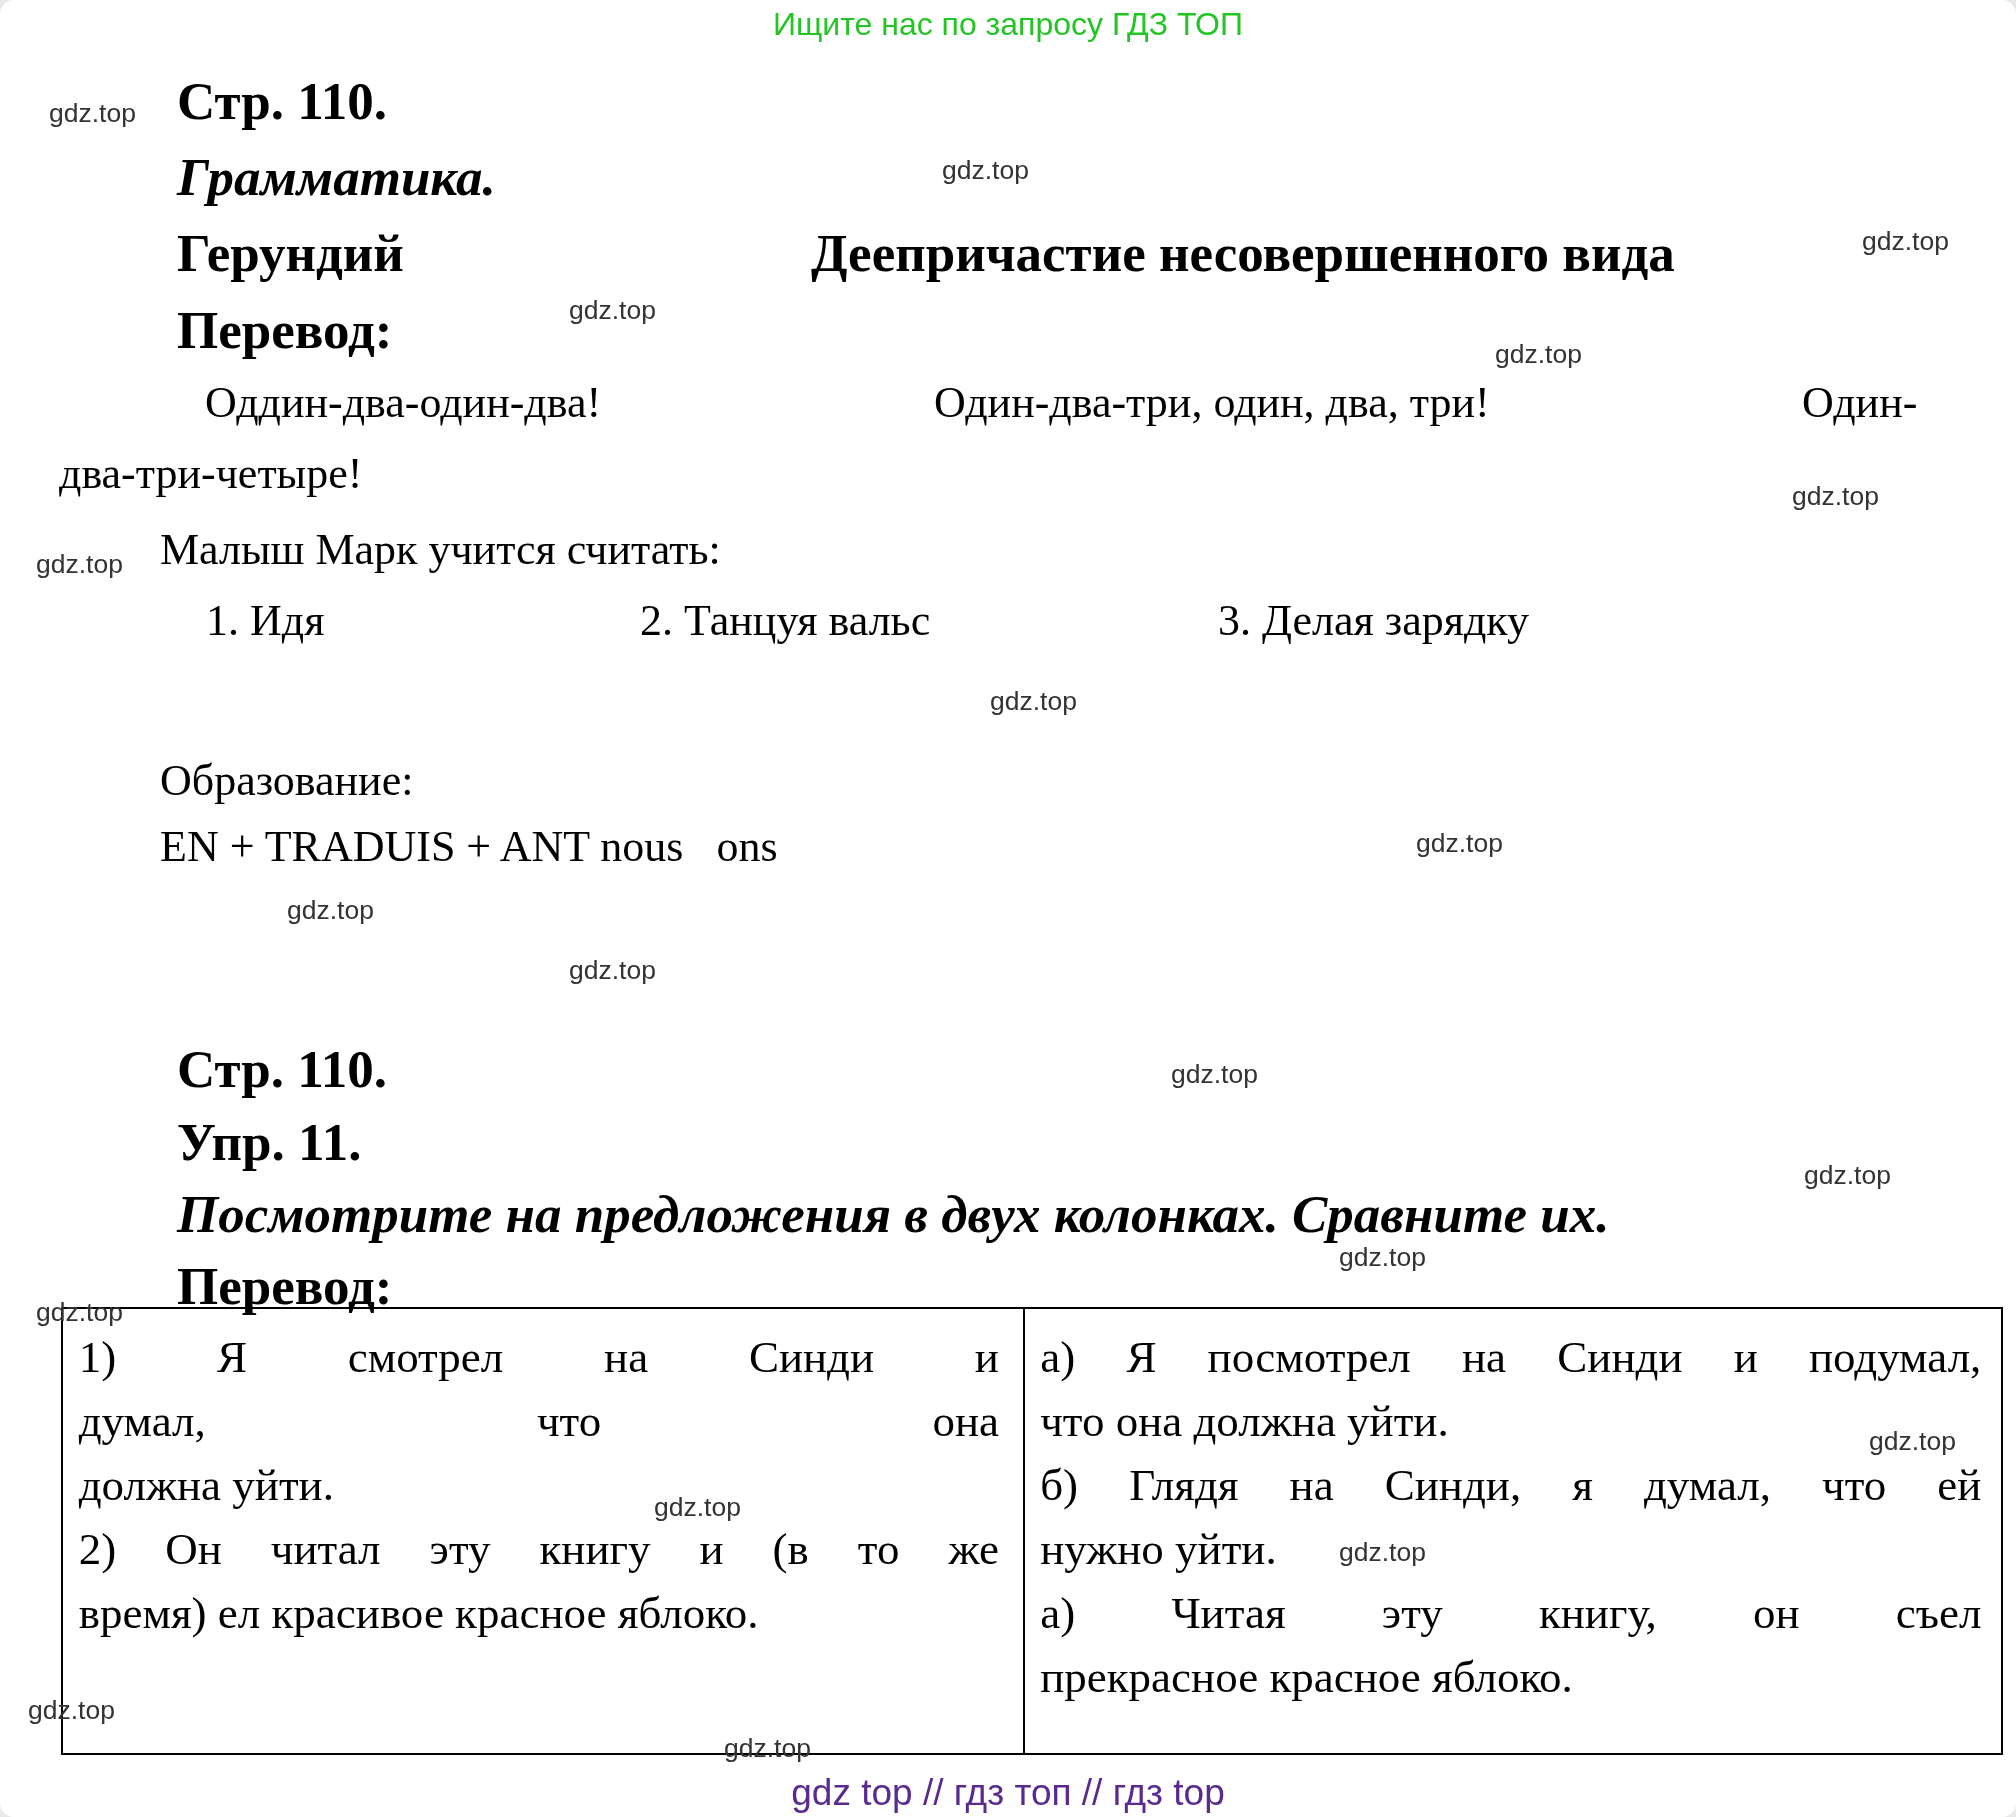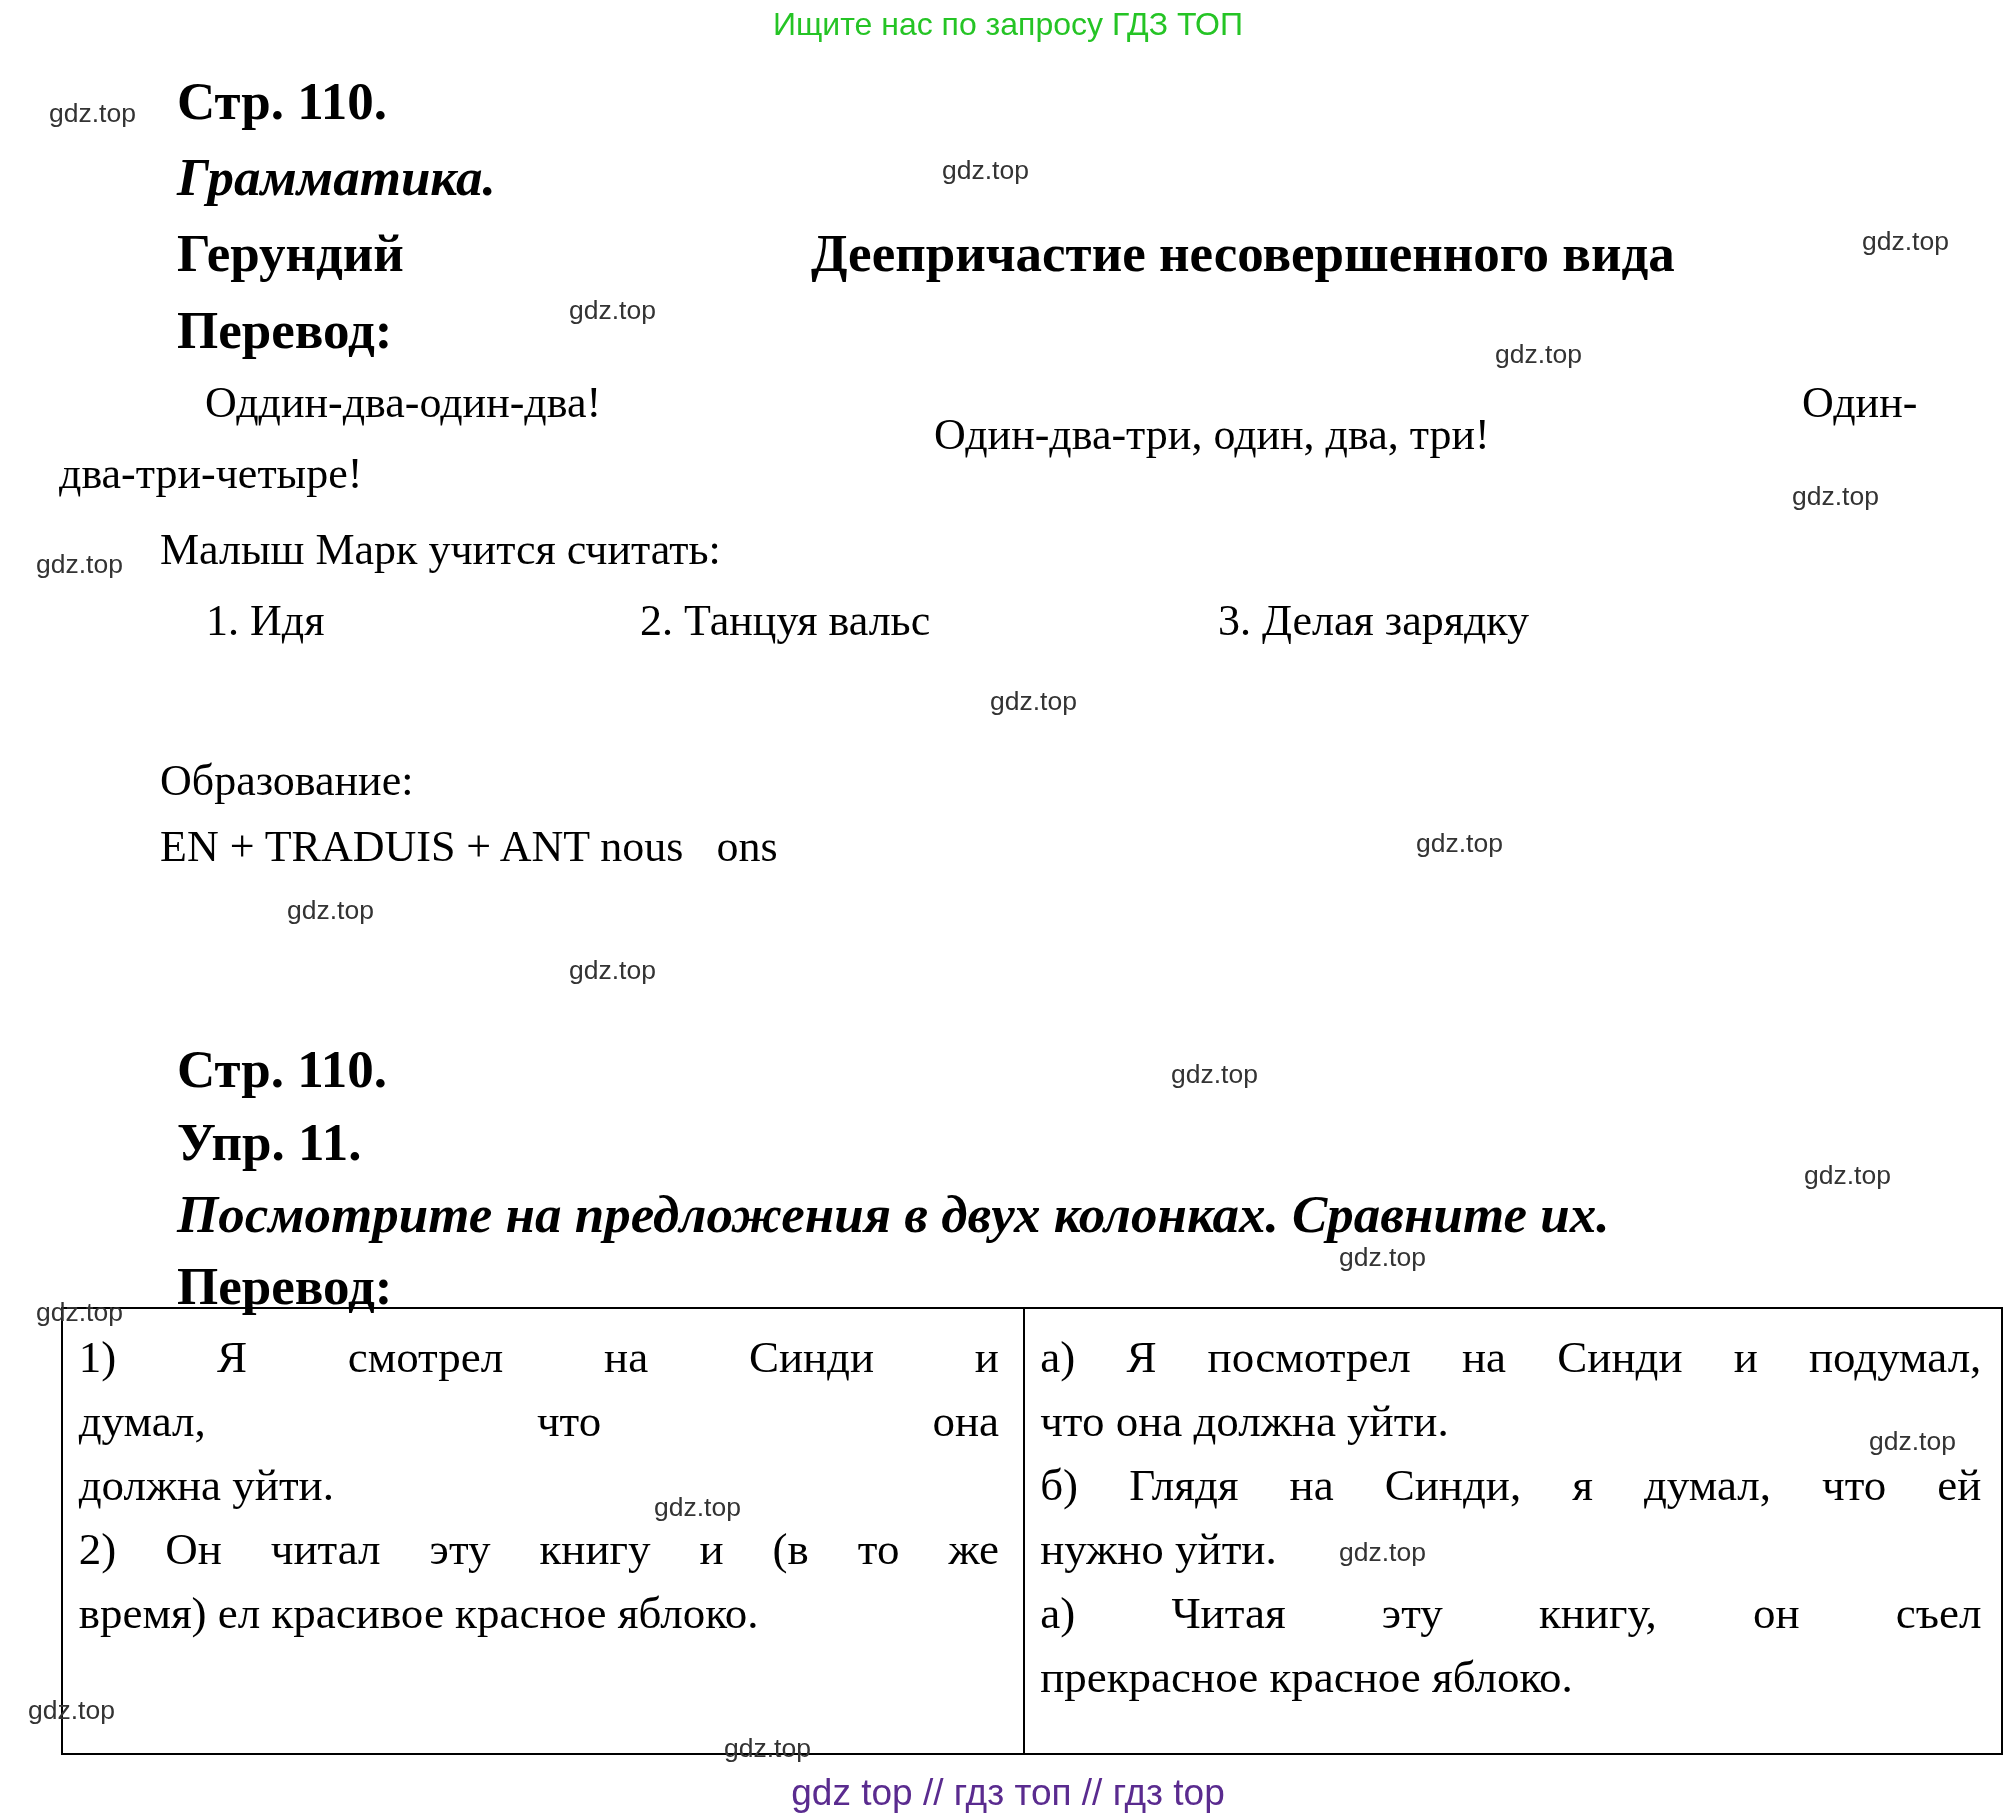--- a/index.html
+++ b/index.html
@@ -3,20 +3,21 @@
 <meta charset="utf-8">
 <style>
   html,body{margin:0;padding:0;background:#e8e8e8;}
   #page{
     position:relative;
     width:2016px;height:1817px;
     background:#ffffff;
     font-family:"Liberation Serif","DejaVu Serif",serif;
     color:#000;
     overflow:hidden;
+    border-radius:14px;
   }
   .abs{position:absolute;white-space:nowrap;}
   .banner{
     width:2016px;text-align:center;top:5.9px;left:0;
     font-family:"Liberation Sans","DejaVu Sans",sans-serif;
     font-size:32px;font-weight:400;
   }
   .h{font-weight:bold;font-size:53px;margin-left:17px;}
   .t{font-weight:normal;font-size:44px;}
   .formula{white-space:pre;}
@@ -55,21 +56,21 @@
 
   <div class="abs h" style="left:160px;top:71px;">Стр. 110.</div>
   <div class="abs h" style="left:160px;top:147px;font-style:italic;">Грамматика.</div>
 
   <div class="abs h" style="left:160px;top:223px;">Герундий</div>
   <div class="abs h" style="left:794px;top:223px;">Деепричастие несовершенного вида</div>
 
   <div class="abs h" style="left:160px;top:300px;">Перевод:</div>
 
   <div class="abs t" style="left:205px;top:377px;">Оддин-два-один-два!</div>
-  <div class="abs t" style="left:934px;top:377px;margin-top:32px;">Один-два-три, один, два, три!</div>
+  <div class="abs t" style="left:934px;top:377px;">Один-два-три, один, два, три!</div>
   <div class="abs t" style="left:1802px;top:377px;">Один-</div>
   <div class="abs t" style="left:160px;top:524px;">Малыш Марк учится считать:</div>
 
   <div class="abs t" style="left:59px;top:448px;">два-три-четыре!</div>
 
   <div class="abs t" style="left:206px;top:595px;">1. Идя</div>
   <div class="abs t" style="left:640px;top:595px;">2. Танцуя вальс</div>
   <div class="abs t" style="left:1218px;top:595px;">3. Делая зарядку</div>
 
   <div class="abs t" style="left:160px;top:755px;">Образование:</div>

